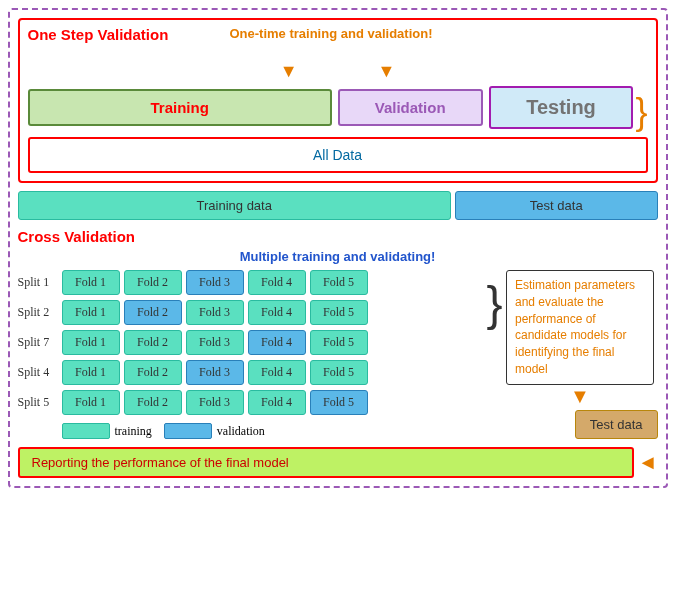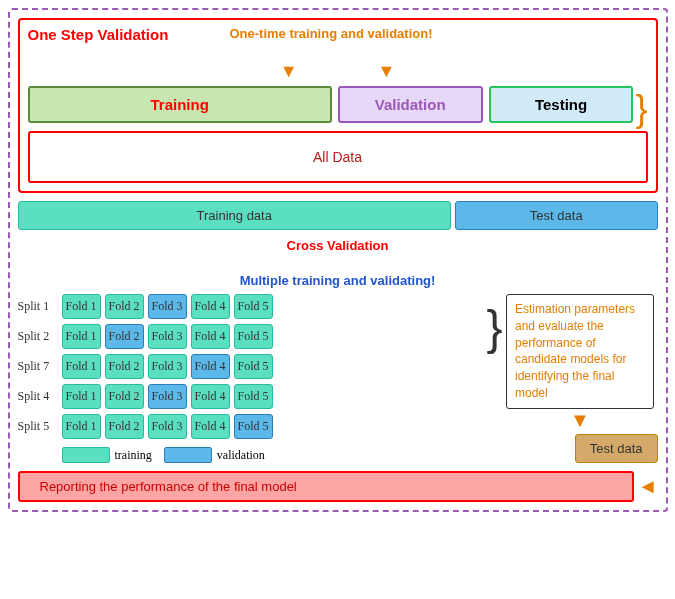--- a/index.html
+++ b/index.html
@@ -86,43 +86,43 @@
       text-align: center;
       padding: 8px 4px;
       color: #9b59b6;
       font-weight: bold;
       font-size: 15px;
     }
 
     .testing-box {
       flex: 1;
       background: #d0eaf8;
-      border: 2px solid #22c55e;
+      border: 2px solid #a21caf;
       border-radius: 3px;
       text-align: center;
       padding: 8px 4px;
-      color: #000000;
-      font-weight: bold;
-      font-size: 15px;
+      color: #737373;
+      font-weight: bold;
+      font-size: 20px;
     }
 
     .orange-bracket-right {
       color: #e67e00;
       font-size: 36px;
       line-height: 1;
       font-weight: 300;
       margin-left: 2px;
     }
 
     .all-data-box {
       border: 2px solid red;
       border-radius: 3px;
       text-align: center;
-      padding: 16px;
-      color: #b91c1c;
+      padding: 8px;
+      color: #0369a1;
       font-size: 14px;
       margin-bottom: 0;
     }
 
     
     .data-row {
       display: flex;
       gap: 4px;
       margin: 8px 0;
     }
@@ -150,23 +150,22 @@
     }
 
     
     .cross-val-section {
       position: relative;
     }
 
     .cross-val-title {
       color: red;
       font-weight: bold;
-      font-size: 13px;
-      margin-bottom: 20px;
-      text-align: center;
+      font-size: 15px;
+      margin-bottom: 4px;
     }
 
     .multiple-label {
       color: #2255cc;
       font-weight: bold;
       font-size: 13px;
       text-align: center;
       margin-bottom: 6px;
     }
 
@@ -187,21 +186,21 @@
       color: #333;
       flex-shrink: 0;
     }
 
     .folds-group {
       display: flex;
       gap: 4px;
     }
 
     .fold-box {
-      width: 39px;
+      width: 58px;
       border: 1px solid #2abba0;
       border-radius: 3px;
       text-align: center;
       padding: 4px 2px;
       font-size: 12px;
       color: #333;
     }
 
     .fold-green { background: #5ae0c0; }
     .fold-blue  { background: #5bb8e8; border-color: #2980b9; }
@@ -267,24 +266,24 @@
       color: #e67e00;
       font-size: 20px;
       font-weight: bold;
       text-align: center;
       margin-bottom: 2px;
     }
 
     .final-report-box {
       border: 2px solid red;
       border-radius: 3px;
-      padding: 6px 20px;
+      padding: 6px 12px;
       font-size: 13px;
       color: #cc0000;
-      background: #fca5a5;
+      background: #bef264;
       flex: 1;
     }
 
     .arrow-left-orange {
       color: #e67e00;
       font-size: 20px;
       font-weight: bold;
     }
 
     .right-section {

